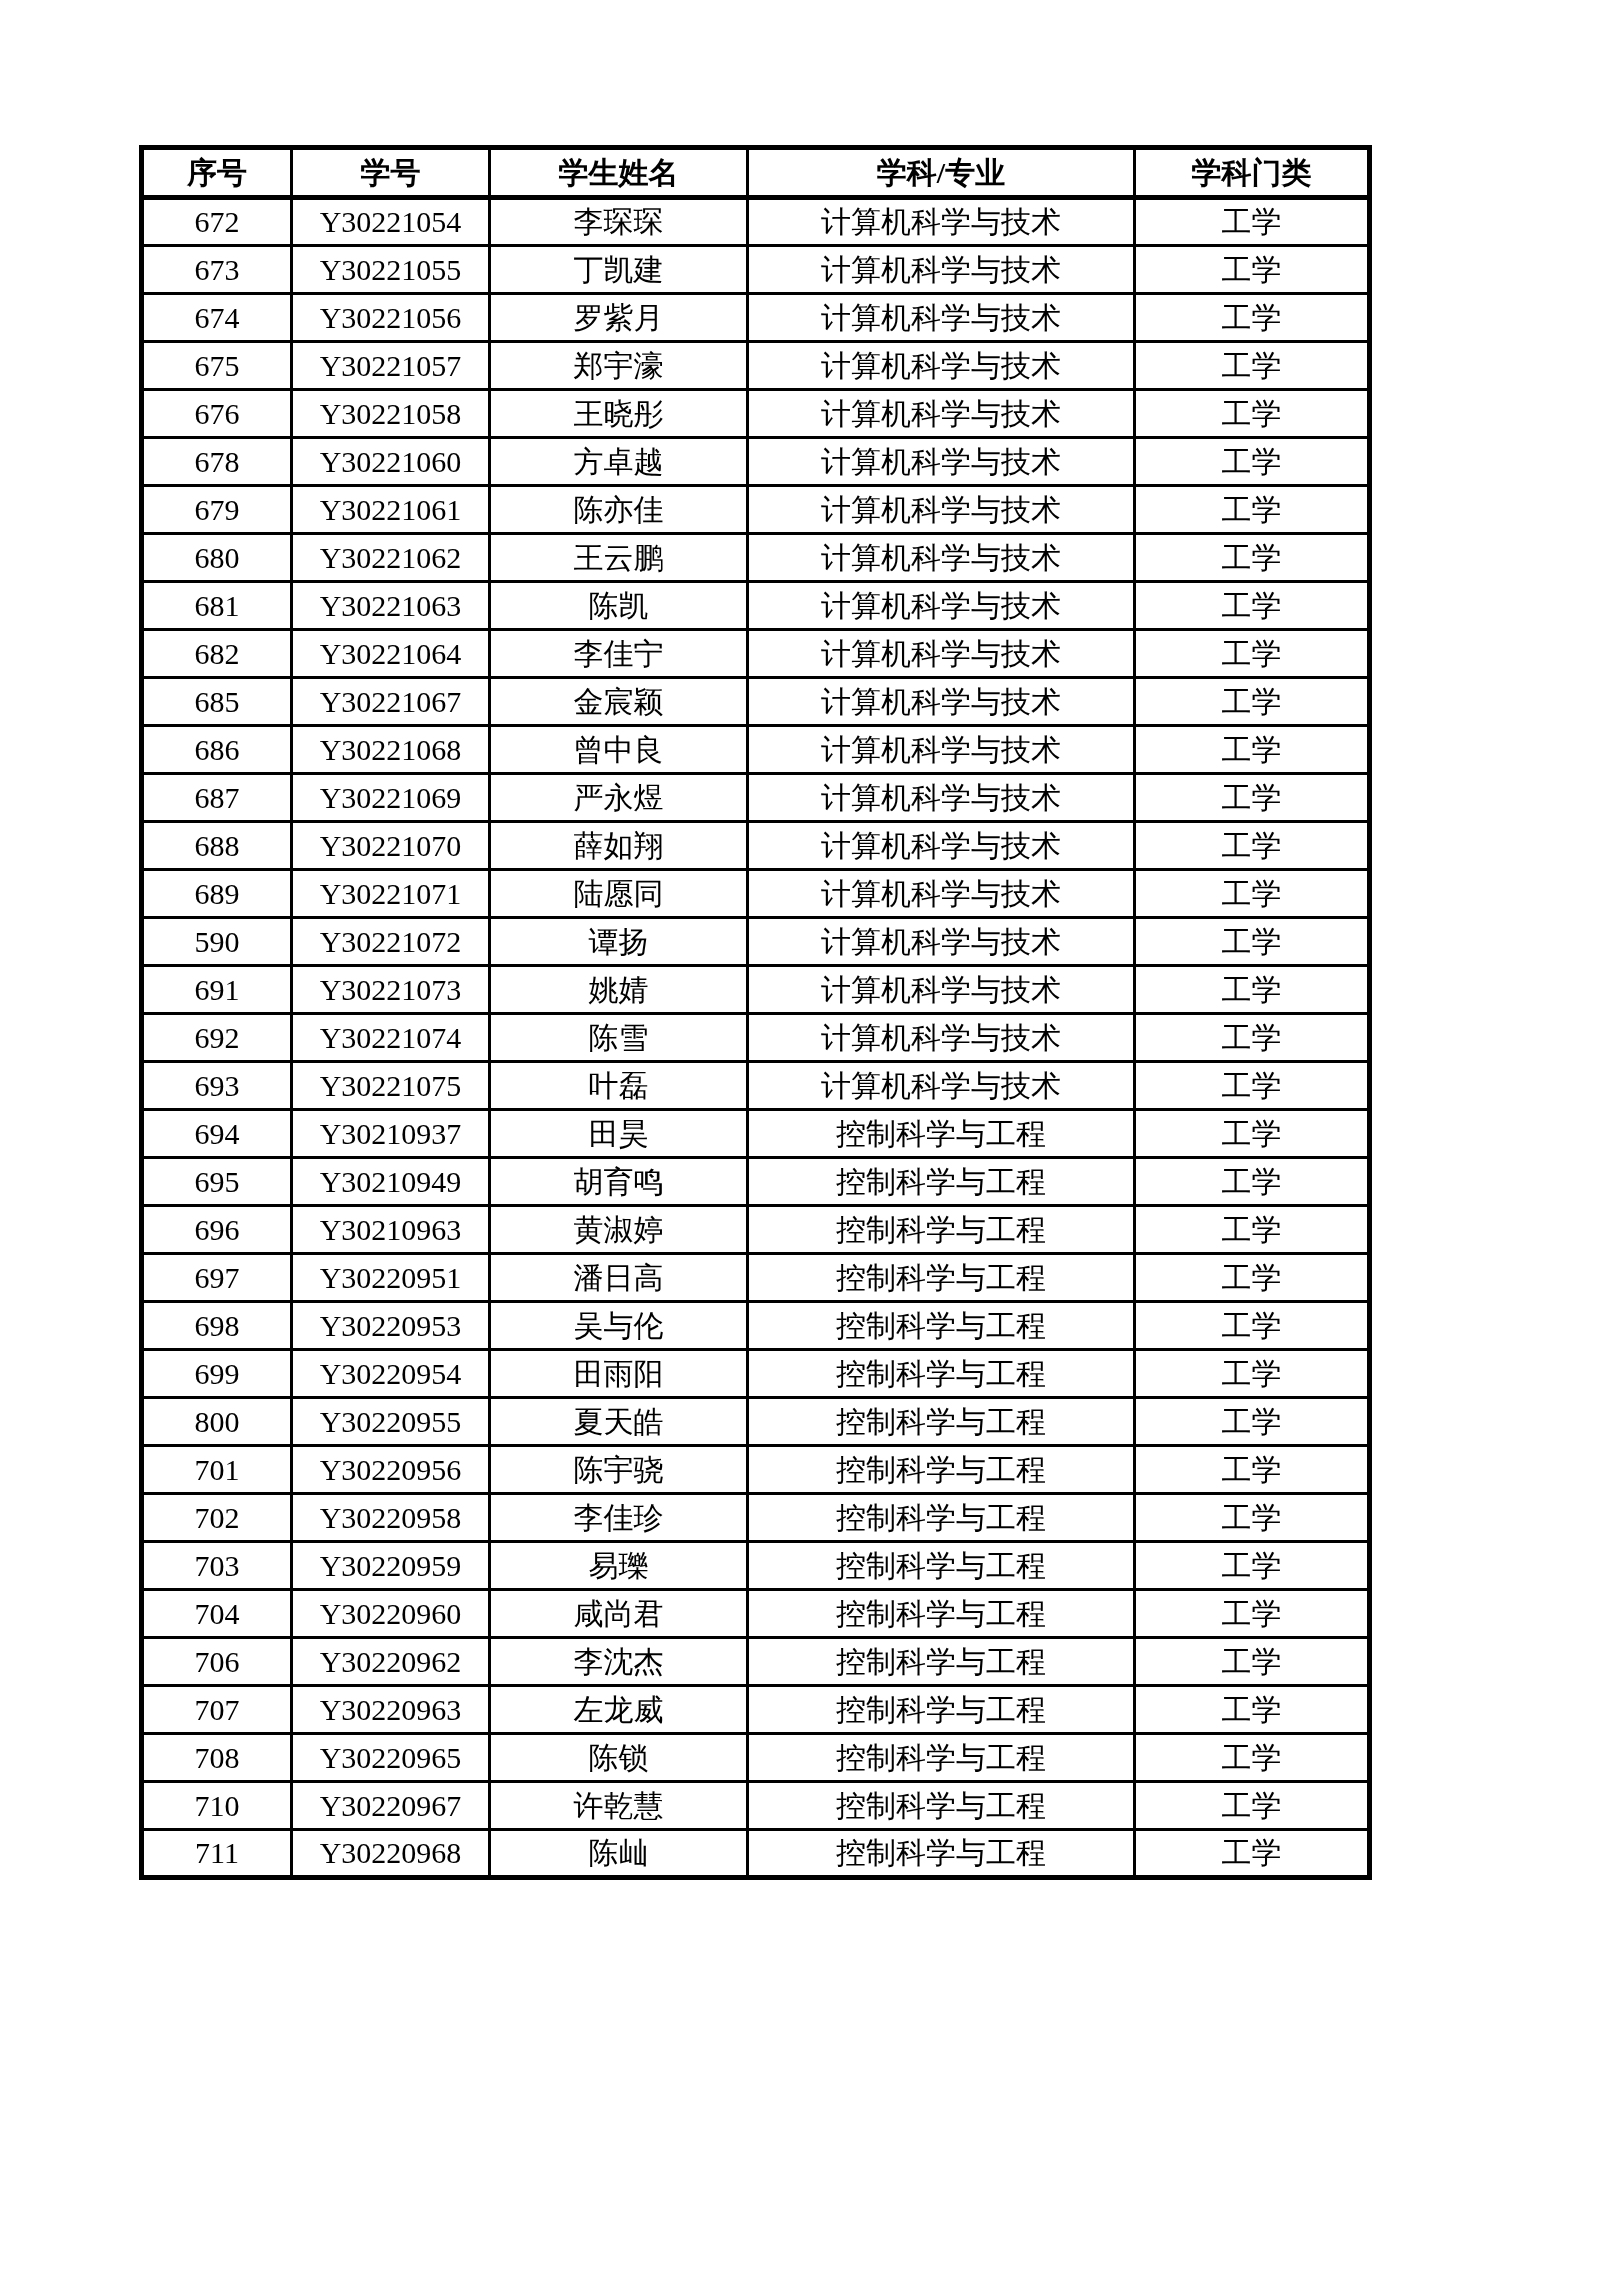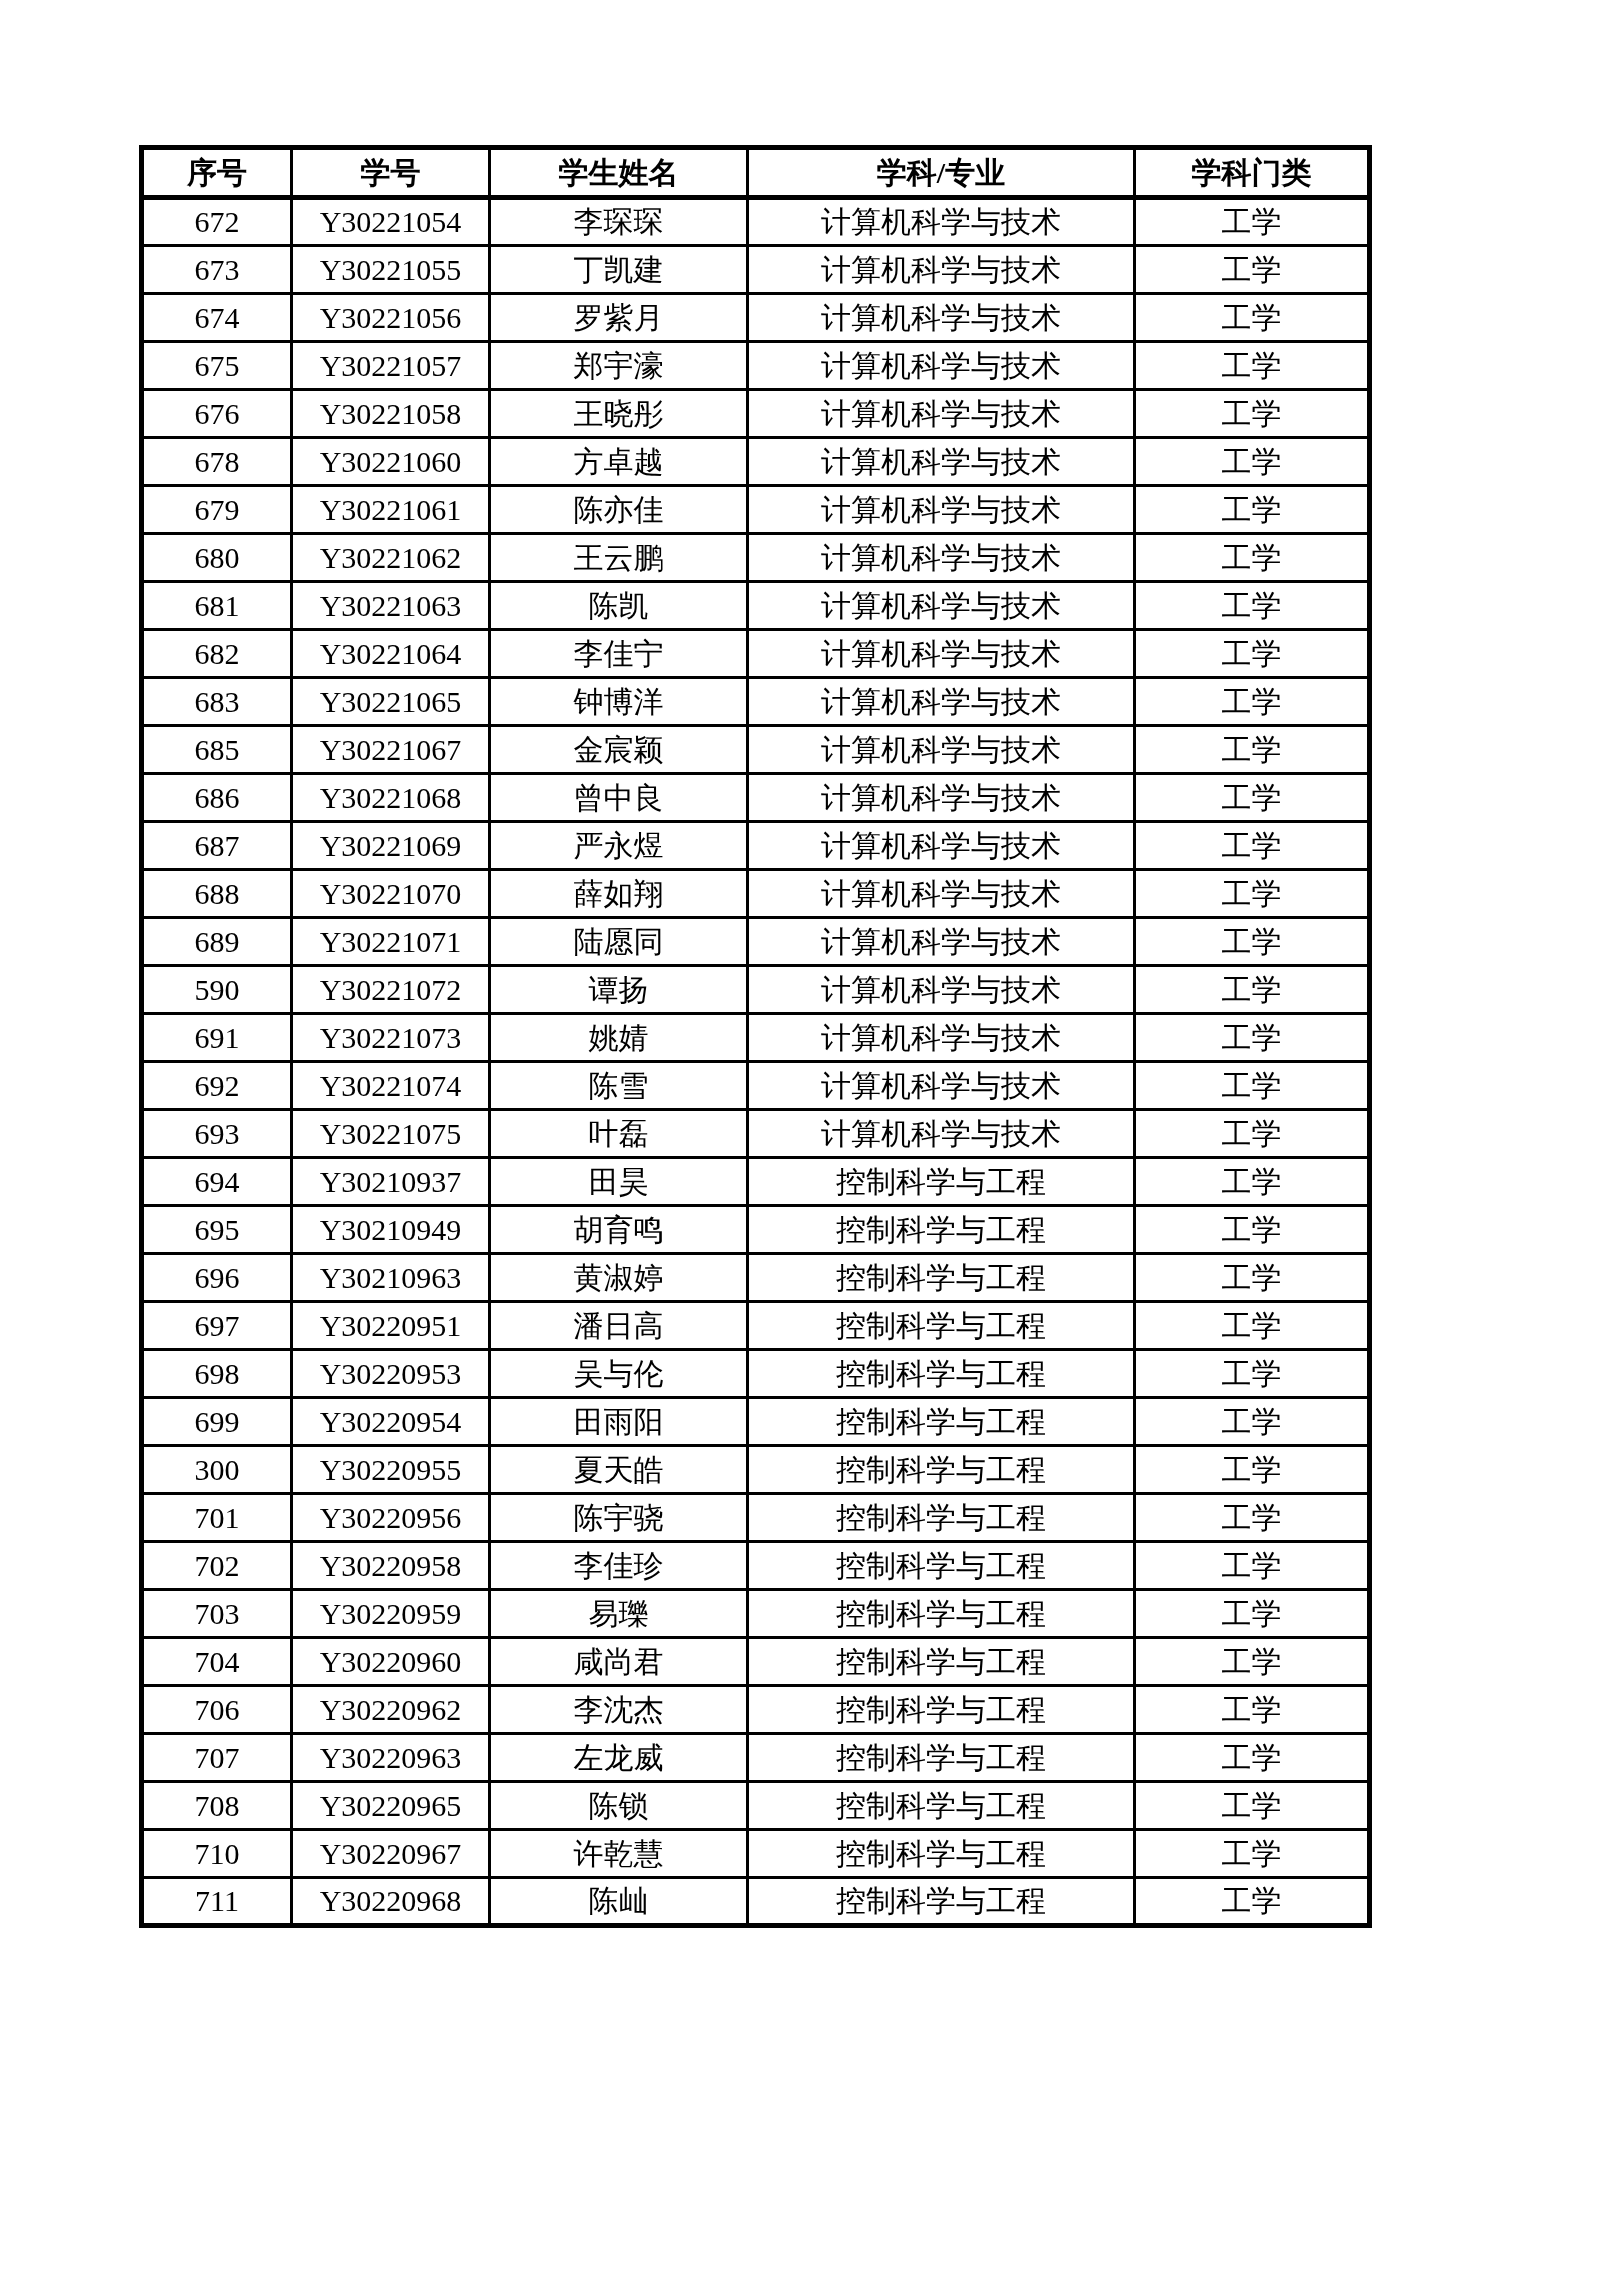--- a/index.html
+++ b/index.html
@@ -138,27 +138,20 @@
           <td>工学</td>
         </tr>
         <tr>
           <td>682</td>
           <td>Y30221064</td>
           <td>李佳宁</td>
           <td>计算机科学与技术</td>
           <td>工学</td>
         </tr>
         <tr>
-          <td>683</td>
-          <td>Y30221065</td>
-          <td>钟博洋</td>
-          <td>计算机科学与技术</td>
-          <td>工学</td>
-        </tr>
-        <tr>
           <td>685</td>
           <td>Y30221067</td>
           <td>金宸颖</td>
           <td>计算机科学与技术</td>
           <td>工学</td>
         </tr>
         <tr>
           <td>686</td>
           <td>Y30221068</td>
           <td>曾中良</td>
@@ -250,21 +243,21 @@
           <td>工学</td>
         </tr>
         <tr>
           <td>699</td>
           <td>Y30220954</td>
           <td>田雨阳</td>
           <td>控制科学与工程</td>
           <td>工学</td>
         </tr>
         <tr>
-          <td>300</td>
+          <td>800</td>
           <td>Y30220955</td>
           <td>夏天皓</td>
           <td>控制科学与工程</td>
           <td>工学</td>
         </tr>
         <tr>
           <td>701</td>
           <td>Y30220956</td>
           <td>陈宇骁</td>
           <td>控制科学与工程</td>

